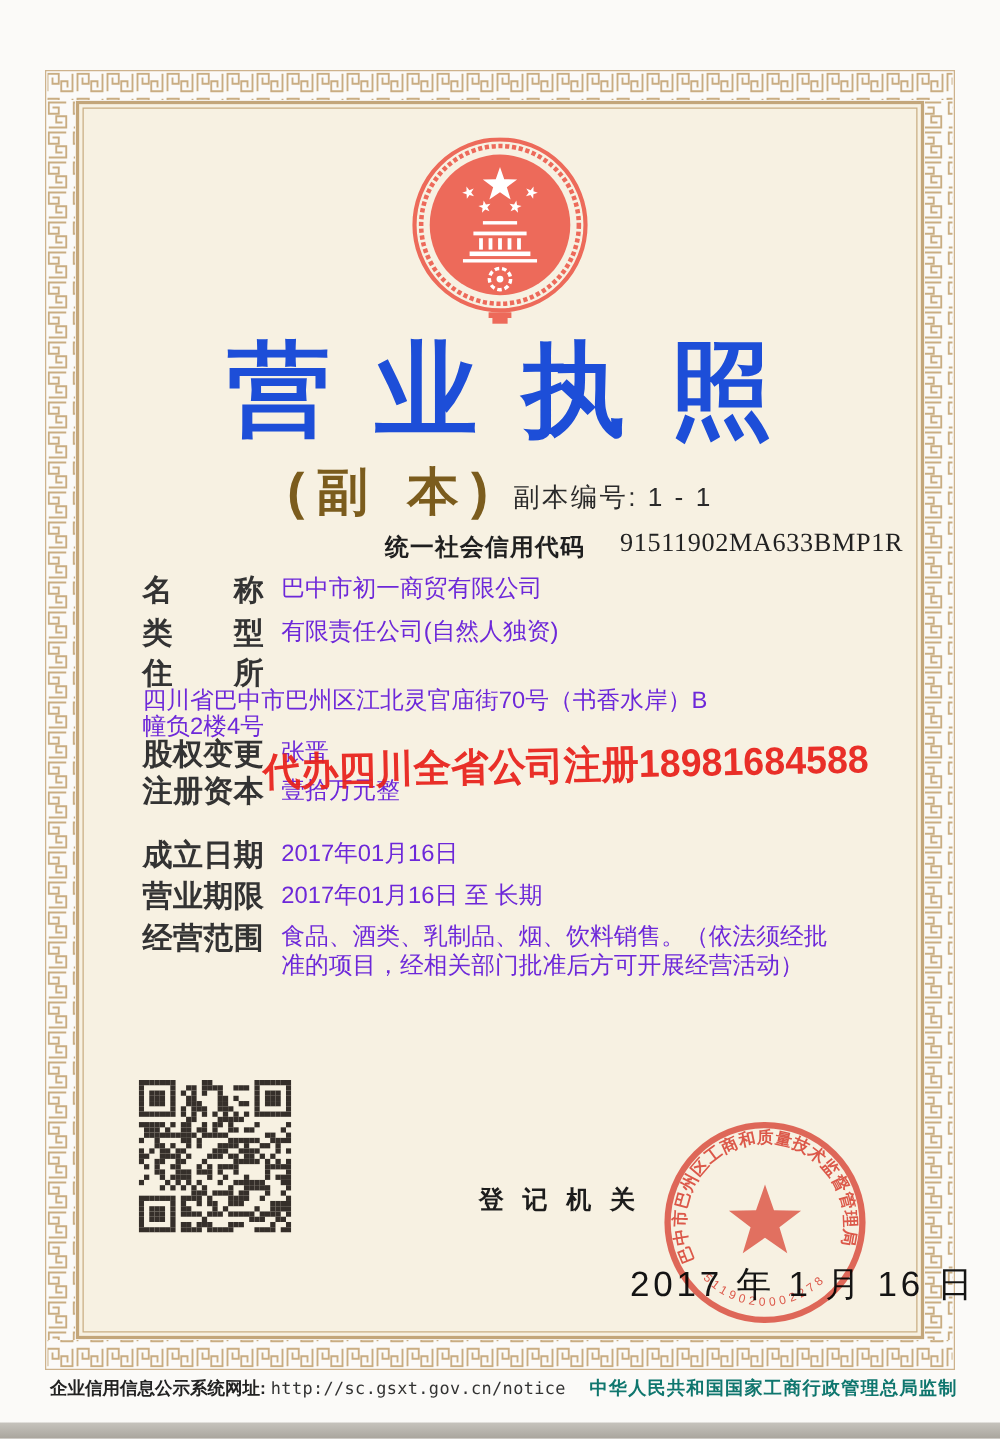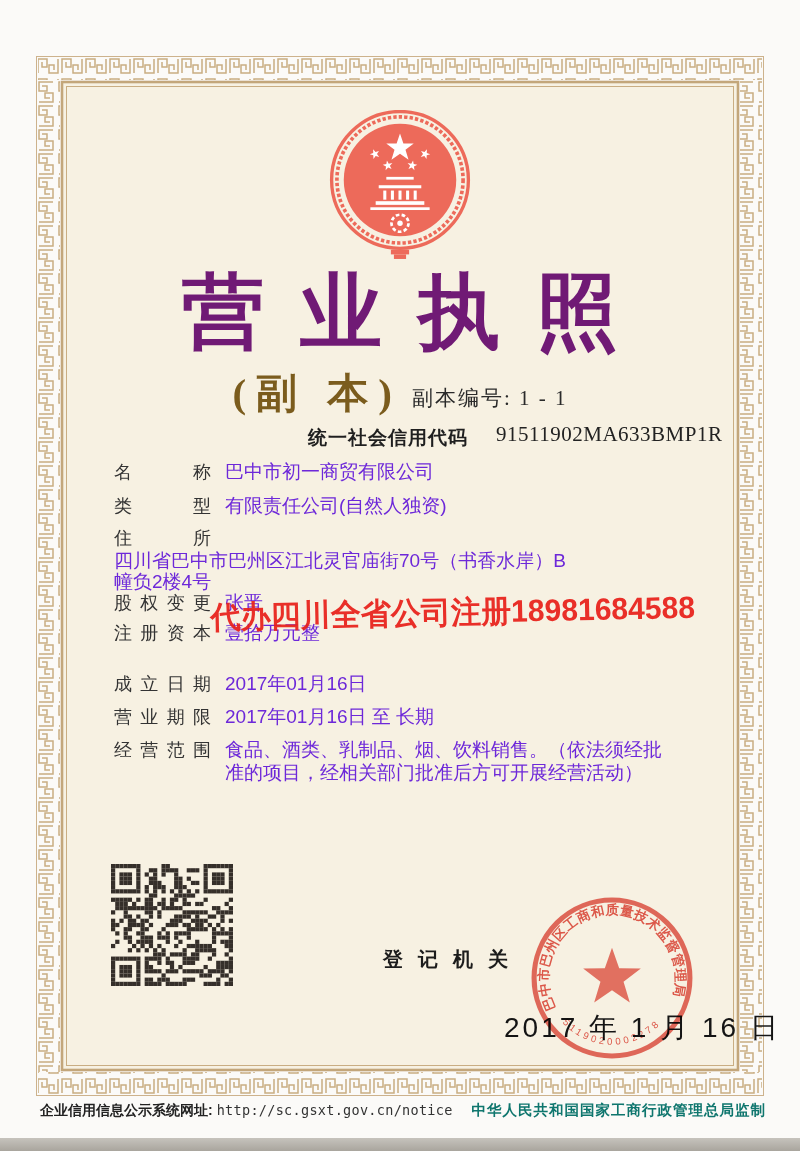--- a/index.html
+++ b/index.html
@@ -2,32 +2,32 @@
 <html><head>
 <meta charset="utf-8">
 <style>
   * { margin:0; padding:0; box-sizing:border-box; }
   body { width:800px; height:1151px; background:#fbfaf8; font-family:"Liberation Sans", sans-serif; position:relative; overflow:hidden; }
   .page { position:absolute; inset:0; }
   .scan-edge { position:absolute; left:0; right:0; bottom:0; height:13px; background:linear-gradient(#c6c3bd,#a9a59d); }
   .frame-svg { position:absolute; left:36px; top:56px; }
   .emblem { position:absolute; left:320px; top:110px; width:160px; height:152px; }
   .cert-title { position:absolute; left:0; top:258px; width:100%; text-align:center;
-    font-size:82px; font-weight:bold; color:#701a75; letter-spacing:36px; text-indent:36px;
+    font-size:82px; font-weight:bold; color:#1d4ed8; letter-spacing:36px; text-indent:36px;
     font-family:"Liberation Sans", sans-serif; }
-  .subtitle-row { position:absolute; left:0; top:366px; width:100%; display:flex; justify-content:center; align-items:center;font-family:Liberation Serif, serif; }
+  .subtitle-row { position:absolute; left:0; top:366px; width:100%; display:flex; justify-content:center; align-items:center; }
   .subtitle { font-size:41px; font-weight:bold; color:#7b5c1d; letter-spacing:10px; }
   .copy-no { font-size:21px; color:#2a2a2a; margin-left:10px; margin-top:8px; letter-spacing:2px; }
   .code-label { position:absolute; left:308px; top:425px; font-size:19px; font-weight:bold; color:#1f1f1f; letter-spacing:1px; }
   .code-value { position:absolute; left:496px; top:422px; font-size:21px; color:#222;
     font-family:"Liberation Serif", serif; letter-spacing:0.5px; }
   .fields { position:absolute; left:114px; top:461px; width:566px; }
   .frow { display:flex; margin-bottom:10px; }
-  .frow .flabel { width:97px; min-width:97px; margin-right:14px; font-size:18px; color:#333;
-    font-weight:normal; text-align:justify; text-align-last:justify; letter-spacing:0; line-height:23px; }
+  .frow .flabel { width:97px; min-width:97px; margin-right:14px; font-size:24px; color:#333;
+    font-weight:bold; text-align:justify; text-align-last:justify; letter-spacing:0; line-height:23px; }
   .frow .fvalue { font-size:19px; color:#6d28d9; line-height:22.5px; width:452px; }
   .frow.r1 { margin-bottom:11px; } .frow.r2 { margin-bottom:9px; }
   .frow.r3 { margin-bottom:0px;flex-direction:column; } .frow.r3 .fvalue { line-height:21px; }
   .frow.r4 { margin-bottom:7px; } .frow.r5 { margin-bottom:28px; }
   .watermark { position:absolute; left:210px; top:597px; font-size:31px; font-weight:bold;
     color:#e8211b; white-space:nowrap; transform:rotate(-1.2deg) scaleX(0.97); transform-origin:left top;
     opacity:0.93; z-index:6; }
   .qr { position:absolute; left:111px; top:864px; width:122px; height:122px; }
   .registrar { position:absolute; left:383px; top:946px; font-size:20px; color:#1c1c1c;
     font-weight:bold; letter-spacing:15px; }

